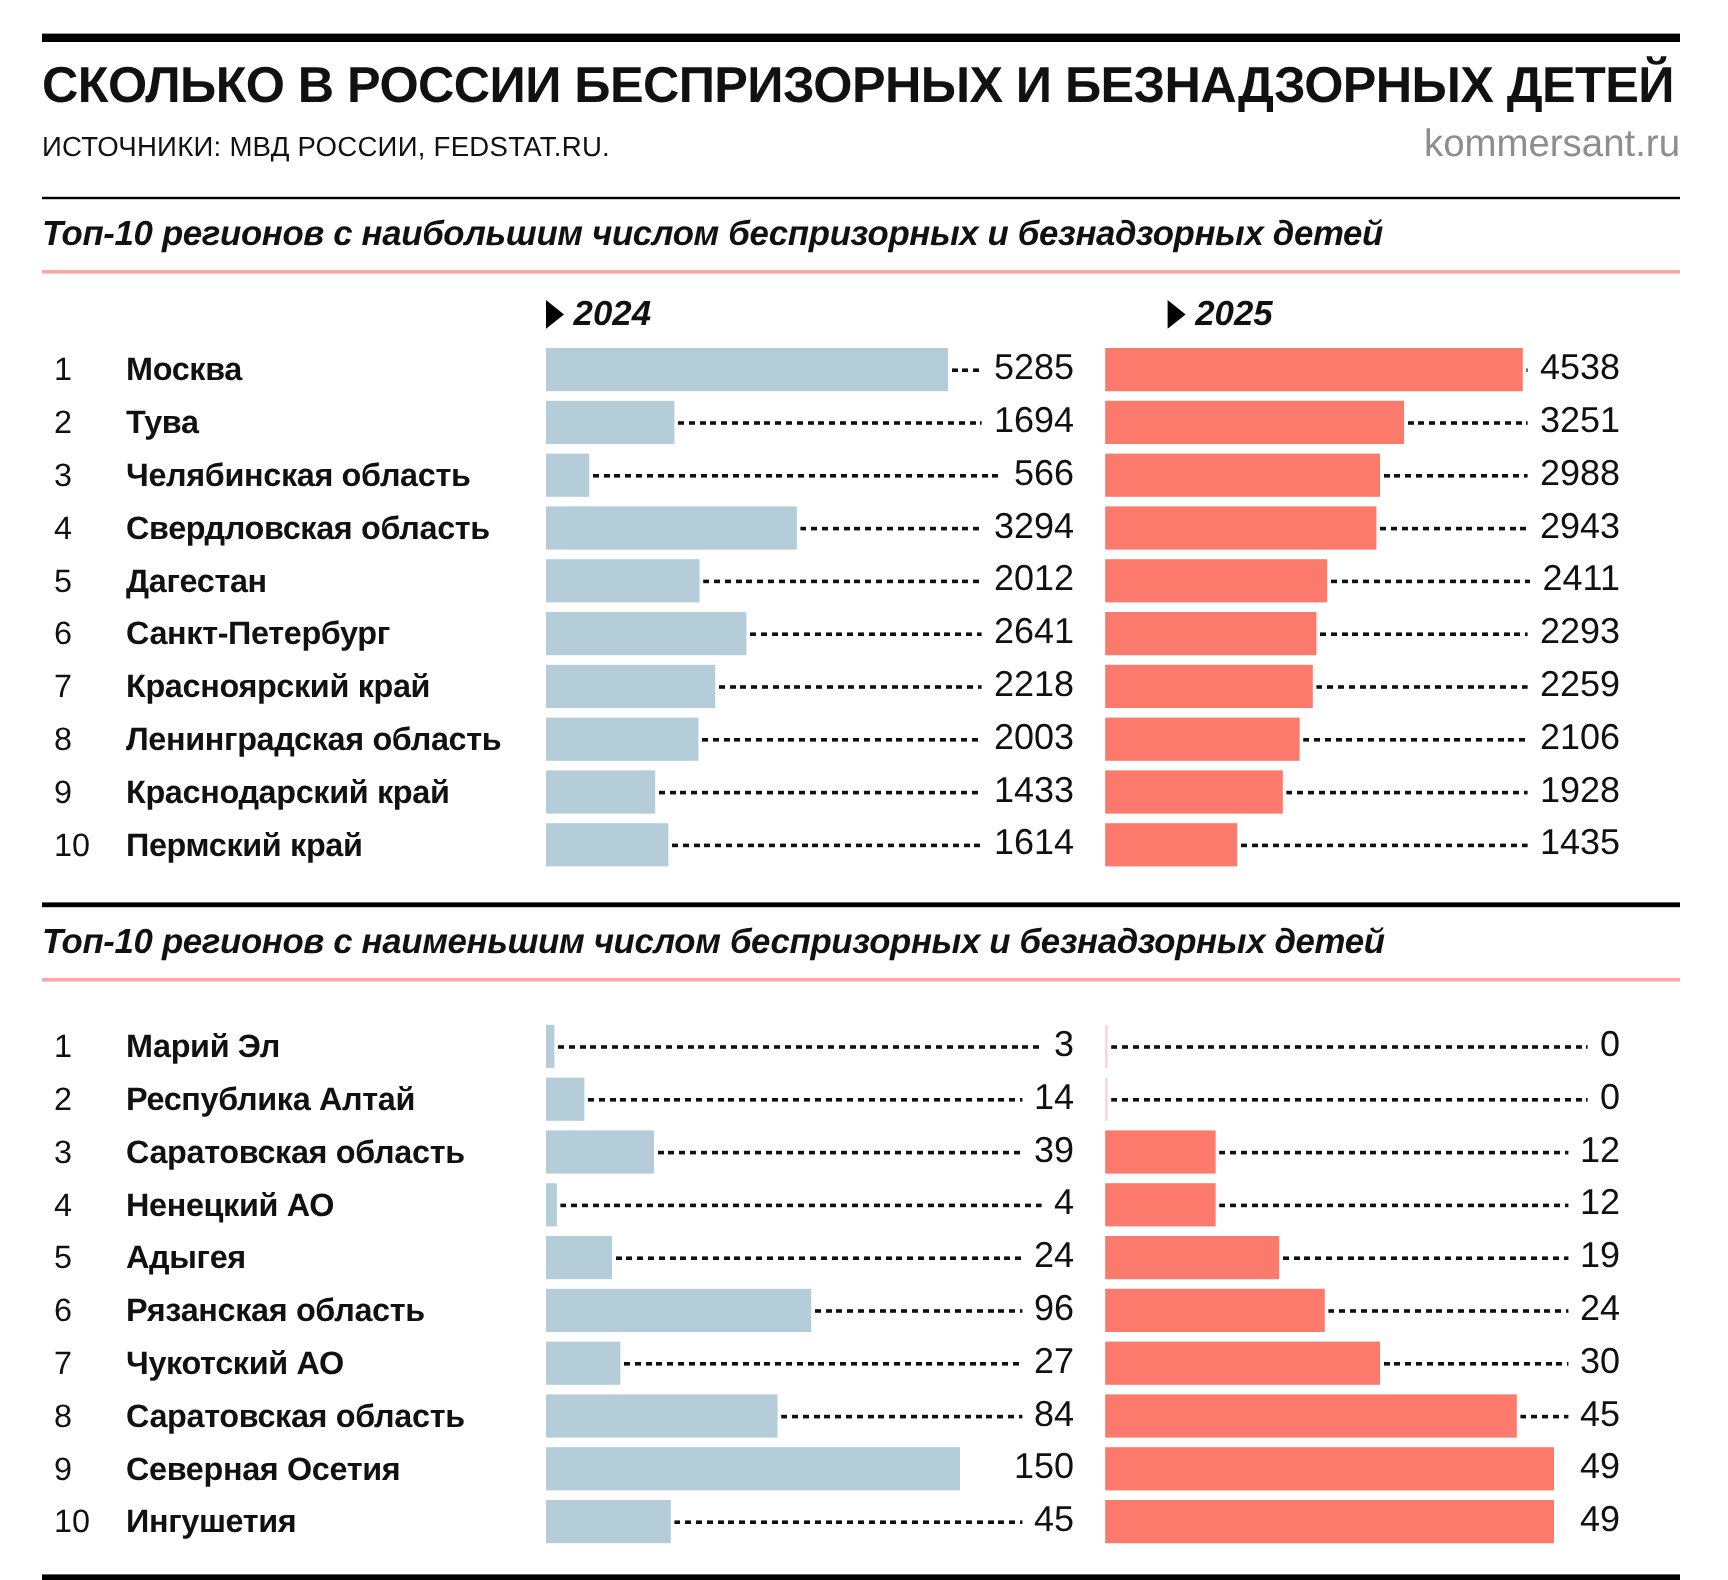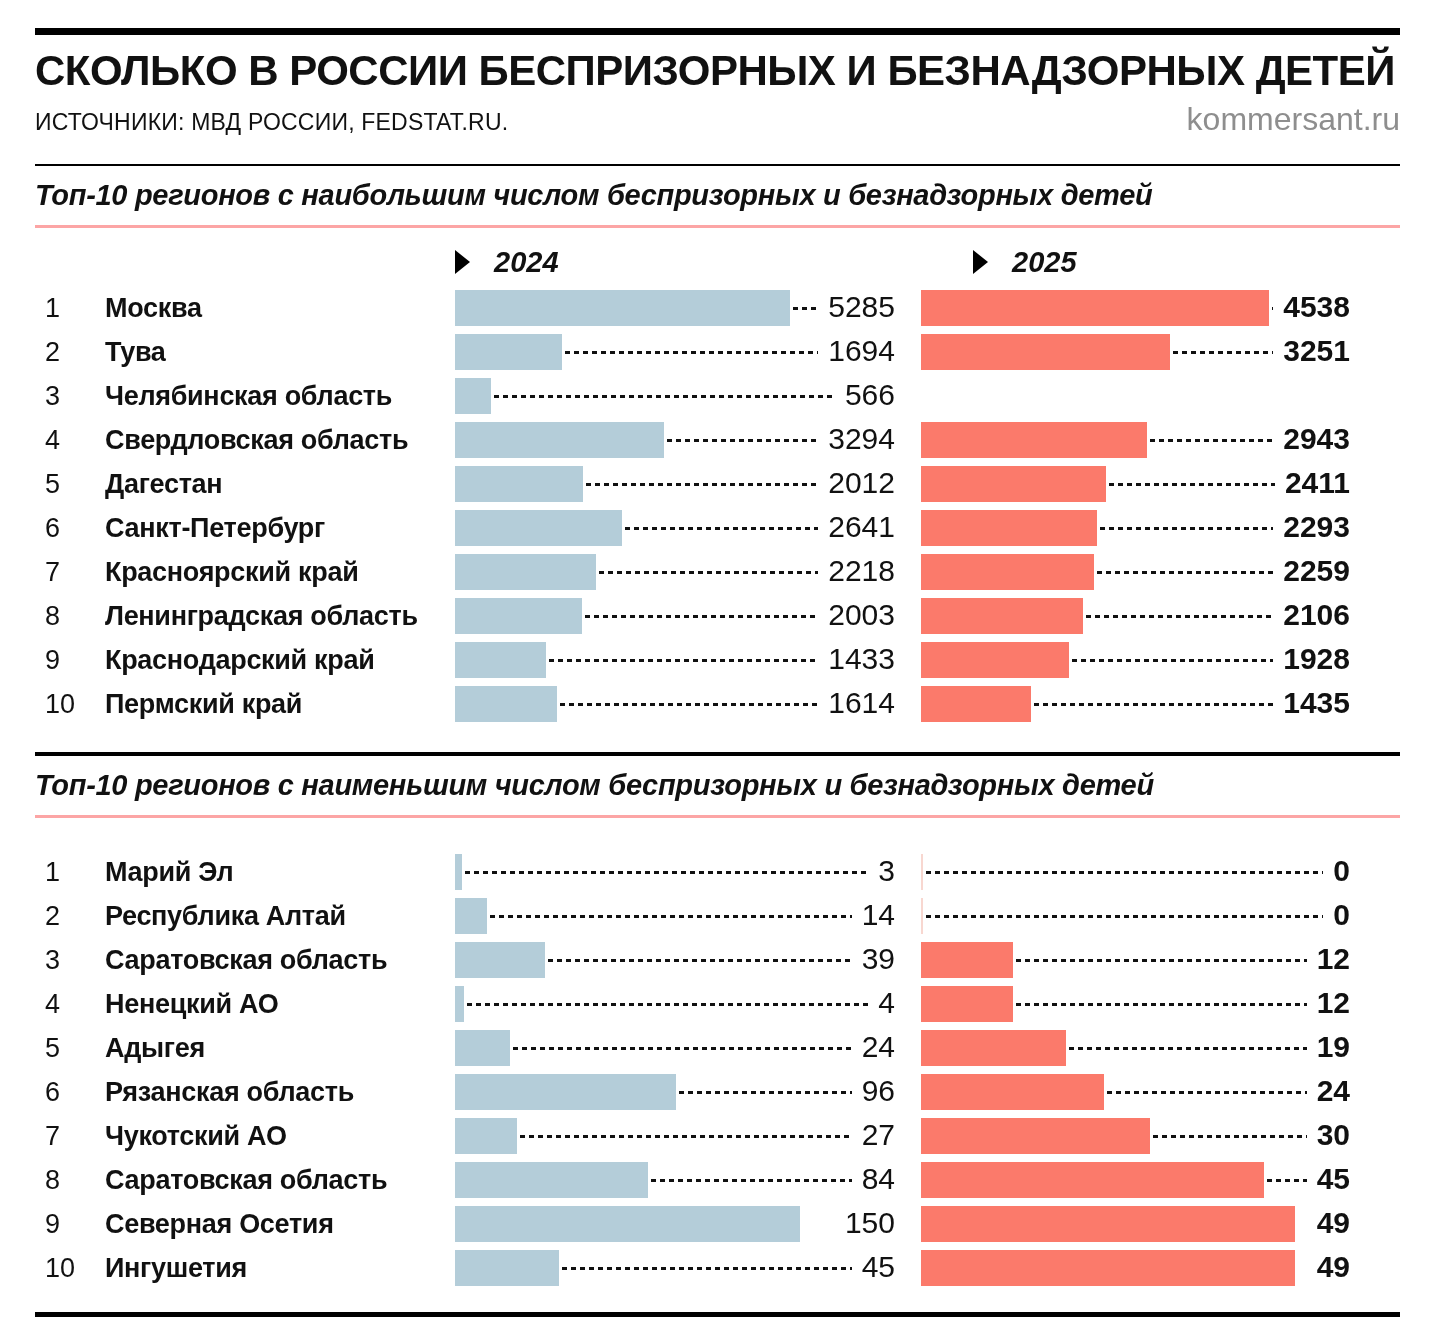--- a/index.html
+++ b/index.html
@@ -8,33 +8,33 @@
   .rule-thick{height:7px;background:#000;}
   .rule-bottom{height:7px;background:#000;margin-top:22px;}
   .page-title{font-size:42px;font-weight:bold;letter-spacing:-0.5px;margin:14px 0 0 0;line-height:44px;}
   .src-row{display:flex;justify-content:space-between;align-items:baseline;margin-top:8px;}
   .sources{font-size:23px;letter-spacing:0.2px;}
   .brand{font-size:32px;color:#8e8e8e;text-decoration:none;}
   .sec-head{margin-top:26px;border-top:2px solid #000;border-bottom:3px solid #fca5a5;padding:13px 0;}
   .sec-head.second{border-top:4px solid #000;}
   .sec-title{font-size:29px;font-weight:bold;font-style:italic;margin:0;letter-spacing:-0.3px;}
   .year-row{display:grid;grid-template-columns:70px 350px 440px 455px;margin-top:16px;height:36px;align-items:center;}
-  .year-cell{display:flex;align-items:center;gap:24px;}
+  .year-cell{display:flex;align-items:center;gap:8px;}
   .year-cell.c1{grid-column:3;}
   .year-cell.c2{grid-column:4;margin-left:78px;}
   .tri{width:0;height:0;border-left:15px solid #000;border-top:12px solid transparent;border-bottom:12px solid transparent;}
   .year-label{font-size:29px;font-weight:bold;font-style:italic;}
   .rows{margin-top:6px;}
   .rows.second{margin-top:32px;}
   .row{display:grid;grid-template-columns:70px 350px 440px 455px;height:44px;align-items:center;}
   .rank{font-size:27px;padding-left:10px;}
   .region{font-size:27px;font-weight:bold;letter-spacing:-0.3px;
           white-space:nowrap;overflow:hidden;}
   .cell{display:flex;align-items:flex-start;min-width:0;}
-  .cell.c2{margin-left:26px;font-weight:bold;}
+  .cell.c2{margin-left:26px;}
   .bar{height:36px;flex:0 0 auto;}
   .leader{flex:1 1 0;min-width:0;height:3px;margin:0 8px 0 3px;align-self:center;
           background:repeating-linear-gradient(to right,#111 0 5px,transparent 5px 9px);}
   .val{font-size:30px;white-space:nowrap;padding-left:2px;}
 </style>
 </head>
 <body>
 
 <div class="rule-thick"></div>
 
@@ -89,20 +89,25 @@
         </span>
       </div>
       <div class="row">
         <span class="rank">3</span>
         <span class="region">Челябинская область</span>
         <span class="cell">
           <span class="bar" style="width: 35.877px; background: rgb(180, 205, 217);"></span>
           <span class="leader"></span>
           <span class="val">566</span>
         </span>
+        <span class="cell c2">
+          <span class="bar" style="width: 229.137px; background: rgb(251, 122, 107);"></span>
+          <span class="leader"></span>
+          <span class="val">2988</span>
+        </span>
       </div>
       <div class="row">
         <span class="rank">4</span>
         <span class="region">Свердловская область</span>
         <span class="cell">
           <span class="bar" style="width: 208.797px; background: rgb(180, 205, 217);"></span>
           <span class="leader"></span>
           <span class="val">3294</span>
         </span>
         <span class="cell c2">

